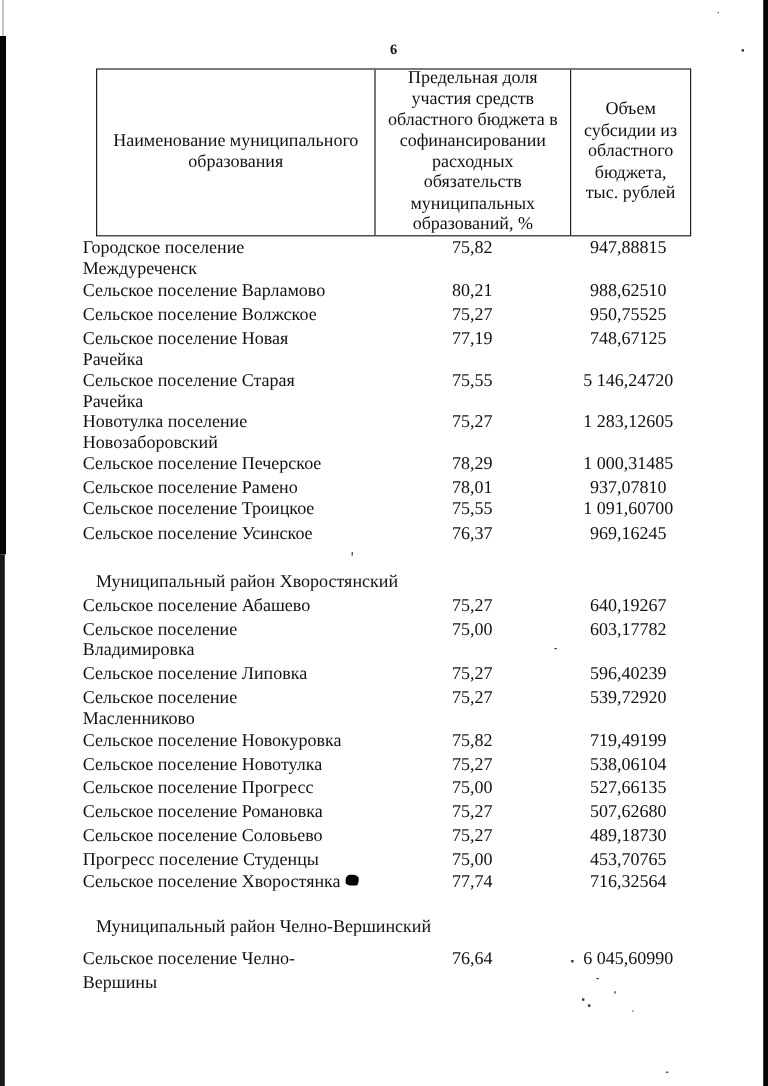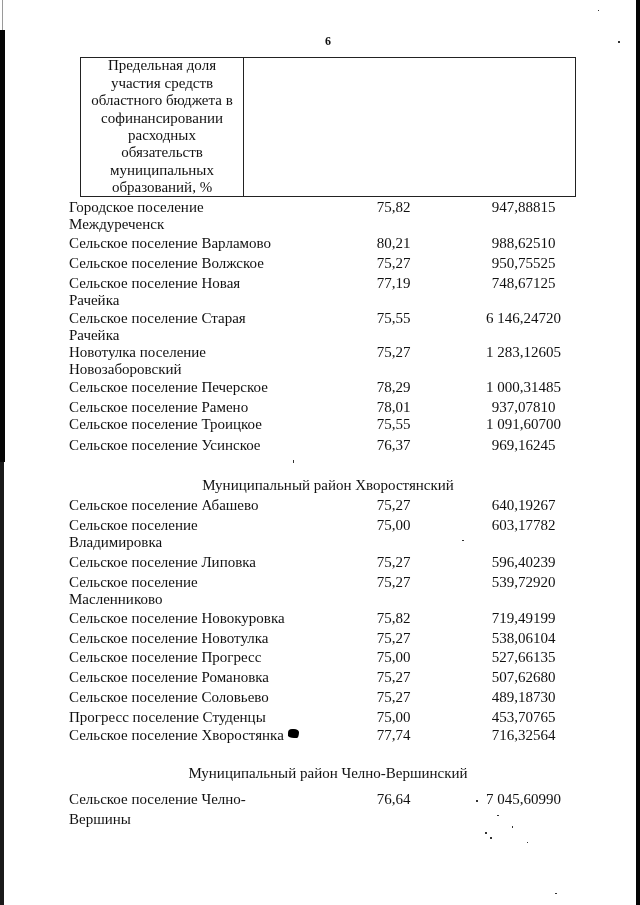--- a/index.html
+++ b/index.html
@@ -20,37 +20,39 @@
   .th { display: flex; align-items: center; justify-content: center; text-align: center;
     line-height: 17.4px; box-sizing: border-box; height: 100%; }
   .th1 { width: 232px; padding: 0 5px; border-right: 1px solid #222; }
   .th2 { width: 163px; padding: 0 5.5px; border-right: 1px solid #222; }
   .th3 { flex: 1; padding: 0 6px; }
   .row { position: absolute; left: 0; width: 640px; line-height: 17.5px; }
   .row.tall { line-height: 20px; }
   .c-name { position: absolute; left: 69px; width: 220px; }
   .c-share { position: absolute; left: 312px; width: 163px; text-align: center; }
   .c-sum { position: absolute; left: 475px; width: 97px; text-align: center; white-space: nowrap; }
-  .group-title { position: absolute; left: 80px; width: 496px; text-align: center; line-height: 17.5px; }
+  .group-title { position: absolute; left: 80px; width: 496px; text-align: left; line-height: 17.5px; }
   .blob { position: absolute; left: 288px; top: 729px; width: 11px; height: 9px; background: #000;
     border-radius: 40% 50% 20% 60% / 50% 40% 70% 30%; }
   .speck { position: absolute; background: #333; }
 </style>
 </head>
 <body>
 
 <div class="edge-left-top"></div>
 <div class="edge-left"></div>
 <div class="edge-left2"></div>
 <div class="edge-right"></div>
 
 <div class="page-number">6</div>
 
 <div class="thead">
+  <div class="th th1">Наименование муниципального образования</div>
   <div class="th th2">Предельная доля участия средств областного бюджета в софинансировании расходных обязательств муниципальных образований, %</div>
+  <div class="th th3">Объем субсидии из областного бюджета, тыс. рублей</div>
 </div>
 
 <div class="row" style="top:198.5px">
   <div class="c-name">Городское поселение Междуреченск</div>
   <div class="c-share">75,82</div>
   <div class="c-sum">947,88815</div>
 </div>
 <div class="row" style="top:234.5px">
   <div class="c-name">Сельское поселение Варламово</div>
   <div class="c-share">80,21</div>
@@ -62,21 +64,21 @@
   <div class="c-sum">950,75525</div>
 </div>
 <div class="row" style="top:274.5px">
   <div class="c-name">Сельское поселение Новая Рачейка</div>
   <div class="c-share">77,19</div>
   <div class="c-sum">748,67125</div>
 </div>
 <div class="row" style="top:309.5px">
   <div class="c-name">Сельское поселение Старая Рачейка</div>
   <div class="c-share">75,55</div>
-  <div class="c-sum">6 146,24720</div>
+  <div class="c-sum">5 146,24720</div>
 </div>
 <div class="row" style="top:343.5px">
   <div class="c-name">Новотулка поселение Новозаборовский</div>
   <div class="c-share">75,27</div>
   <div class="c-sum">1 283,12605</div>
 </div>
 <div class="row" style="top:378.5px">
   <div class="c-name">Сельское поселение Печерское</div>
   <div class="c-share">78,29</div>
   <div class="c-sum">1 000,31485</div>
@@ -152,21 +154,21 @@
   <div class="c-name">Сельское поселение Хворостянка</div>
   <div class="c-share">77,74</div>
   <div class="c-sum">716,32564</div>
 </div>
 <div class="blob"></div>
 
 <div class="group-title" style="top:765px">Муниципальный район Челно-Вершинский</div>
 <div class="row tall" style="top:788.5px">
   <div class="c-name">Сельское поселение Челно-Вершины</div>
   <div class="c-share">76,64</div>
-  <div class="c-sum">7 045,60990</div>
+  <div class="c-sum">6 045,60990</div>
 </div>
 
 <div class="speck" style="left:293px;top:460px;width:1px;height:3px"></div>
 <div class="speck" style="left:462px;top:540px;width:2px;height:1px"></div>
 <div class="speck" style="left:476px;top:800px;width:2px;height:2px"></div>
 <div class="speck" style="left:497px;top:815px;width:2px;height:1px"></div>
 <div class="speck" style="left:512px;top:826px;width:1px;height:2px"></div>
 <div class="speck" style="left:485px;top:832px;width:2px;height:2px"></div>
 <div class="speck" style="left:490px;top:837px;width:2px;height:2px"></div>
 <div class="speck" style="left:527px;top:842px;width:1px;height:1px"></div>

